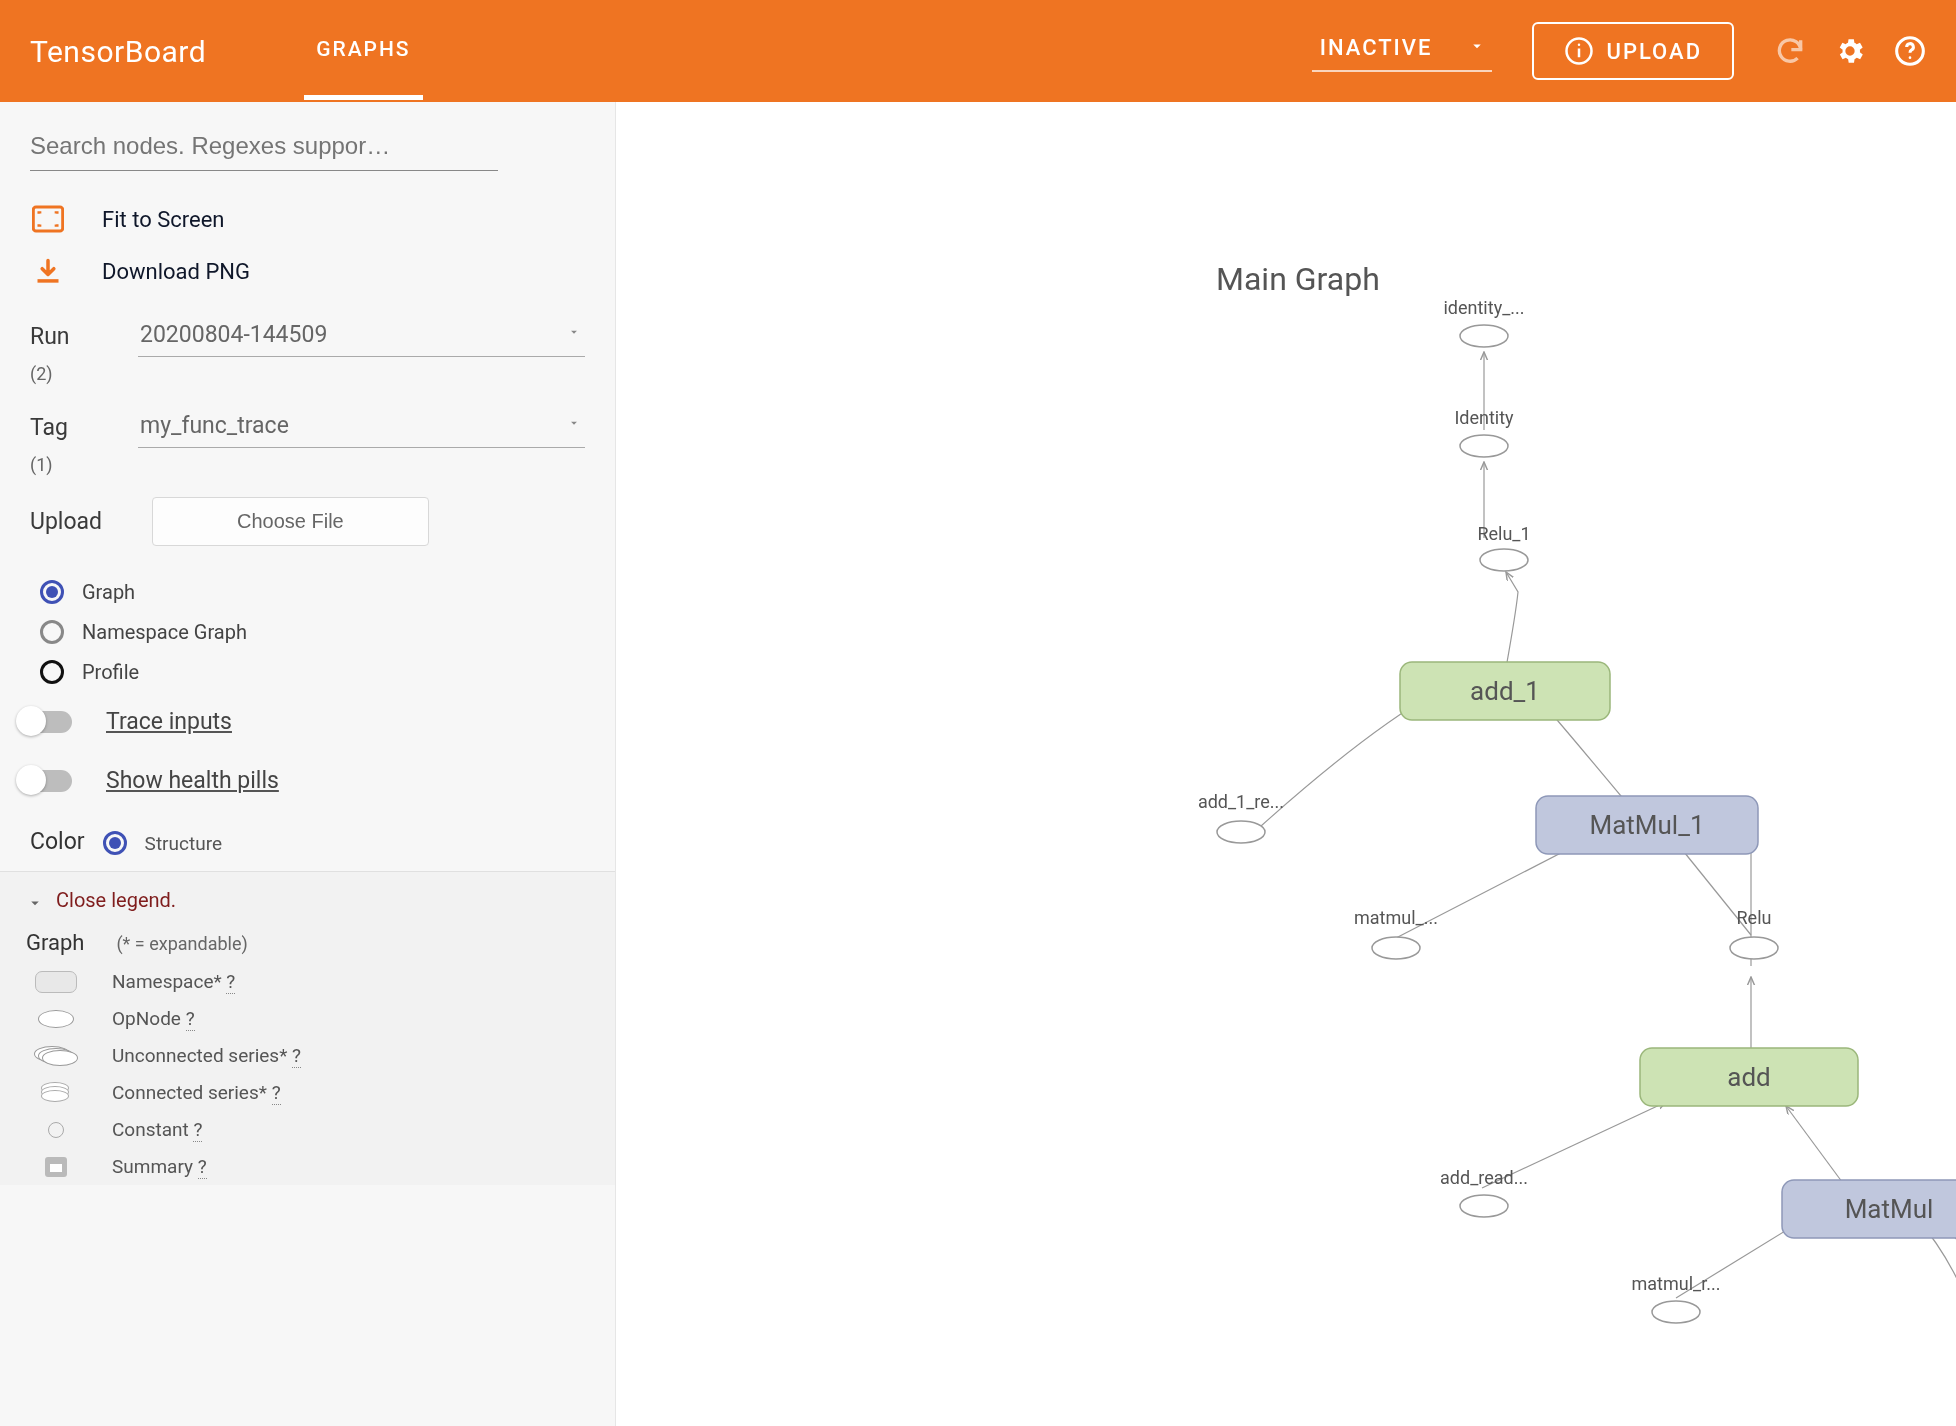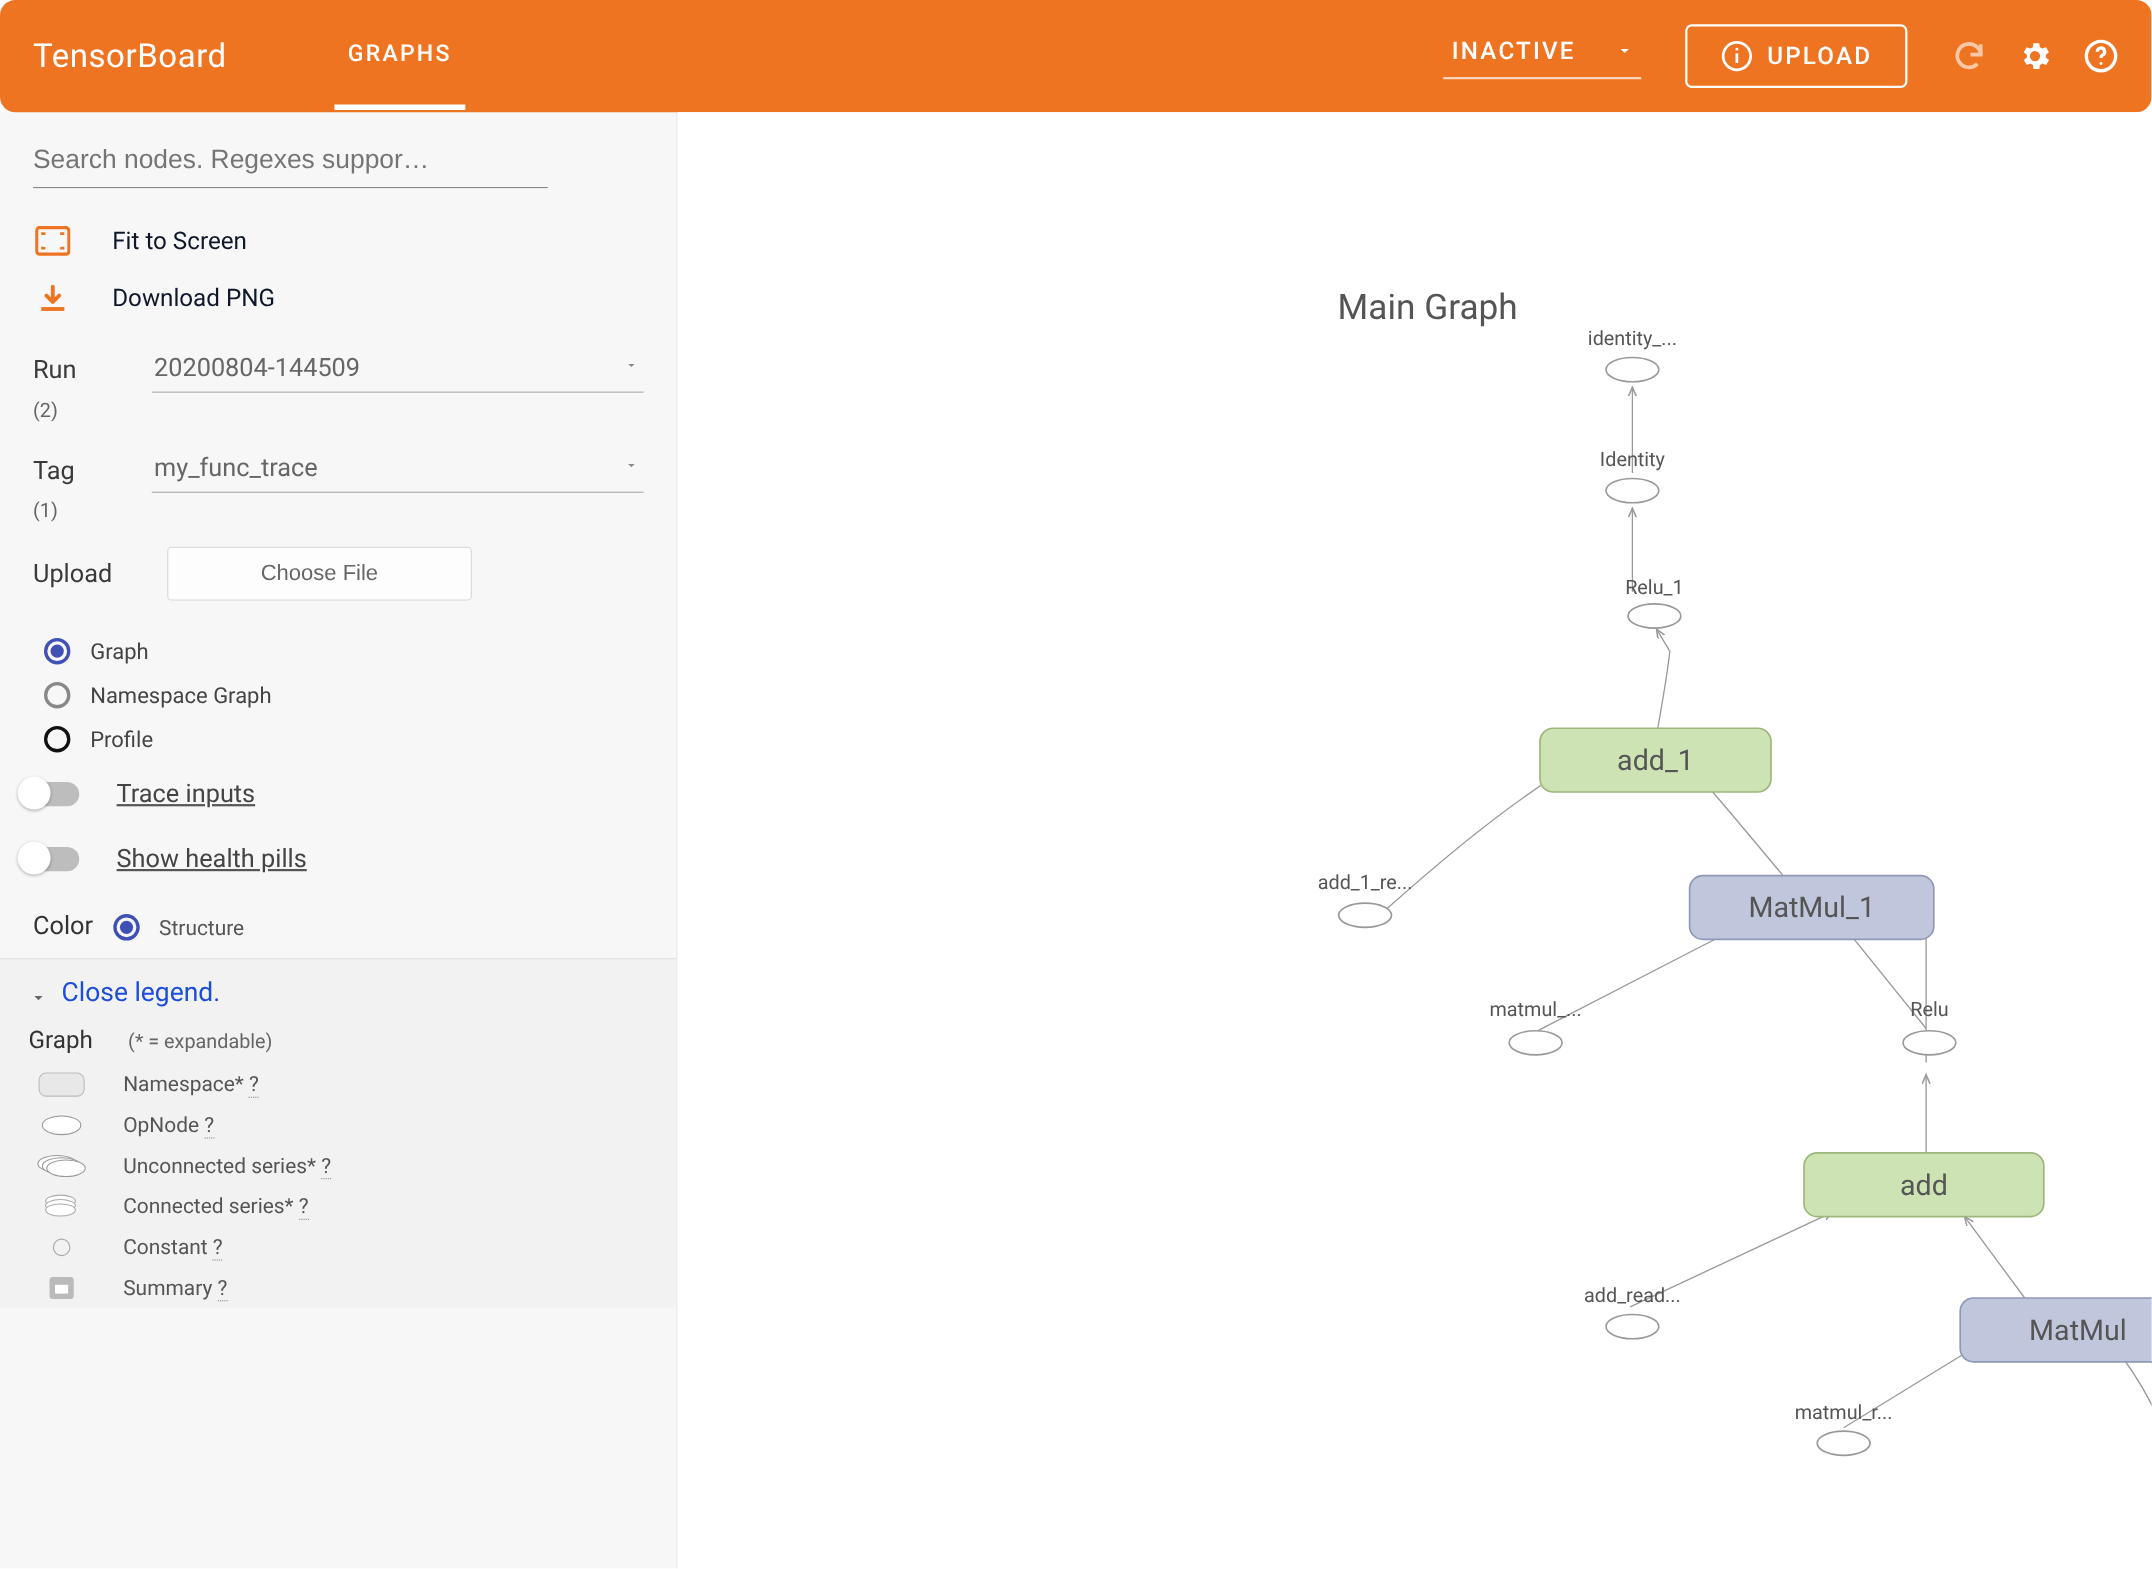--- a/index.html
+++ b/index.html
@@ -1,18 +1,18 @@
 <!DOCTYPE html>
 <html><head>
 <meta charset="utf-8">
 <style>
 * { box-sizing: border-box; margin: 0; padding: 0; }
 body { font-family: Roboto, Arial, sans-serif; font-size: 14px; color: #555; background: #fff; width: 1956px; height: 1426px; overflow: hidden; }
 
-.header { background: #ef7422; height: 102px; display: flex; align-items: center; padding: 0 30px; color: #fff; position: relative; border-radius: 14px; }
+.header { background: #ef7422; height: 102px; display: flex; align-items: center; padding: 0 30px; color: #fff; position: relative; }
 .brand { font-size: 30px; font-weight: 400; letter-spacing: 0.5px; margin-right: 110px; }
 .tab { font-size: 21px; font-weight: 500; letter-spacing: 2px; padding-bottom: 4px; position: relative; cursor: pointer; }
 .tab-underline { position: absolute; bottom: -35px; left: -12px; right: -12px; height: 5px; background: #fff; }
 .spacer { flex: 1; }
 .inactive-dd { font-size: 22px; font-weight: 500; letter-spacing: 2px; border-bottom: 2px solid rgba(255,255,255,0.7); padding: 4px 60px 10px 8px; margin-right: 40px; position: relative; cursor: pointer; }
 .inactive-dd .dd-caret { position: absolute; right: 6px; top: 6px; }
 .upload-btn { border: 2px solid #fff; border-radius: 6px; padding: 12px 30px; display: flex; align-items: center; gap: 12px; font-size: 22px; font-weight: 500; letter-spacing: 2px; cursor: pointer; }
 .hdr-icons { display: flex; gap: 28px; margin-left: 40px; align-items: center; }
 .hdr-icons .ic { width: 32px; height: 32px; cursor: pointer; }
 .ic-reload { opacity: 0.6; }
@@ -43,21 +43,21 @@
 .toggle-row { display: flex; align-items: center; gap: 34px; padding: 16px 20px; cursor: pointer; text-decoration: underline; }
 .toggle { width: 52px; height: 22px; background: #bdbdbd; border-radius: 20px; position: relative; }
 .toggle::after { content: ""; position: absolute; left: -4px; top: -5px; width: 30px; height: 30px; background: #fff; border-radius: 50%; box-shadow: 0 1px 3px rgba(0,0,0,0.3); }
 .toggle-row span { font-size: 23px; color: #444; }
 
 .color-row { display: flex; align-items: flex-end; gap: 18px; padding: 18px 30px 16px 30px; }
 .color-row .lab { font-size: 23px; color: #333; }
 .color-row .txt { font-size: 19px; color: #555; }
 
 .legend { border-top: 1px solid #e0e0e0; background: #f2f2f2; padding: 16px 26px 0 26px; }
-.legend-head { display: flex; align-items: flex-end; gap: 12px; font-size: 24px; color: #1d4ed8; margin-bottom: 18px; cursor: pointer; }
+.legend-head { display: flex; align-items: flex-end; gap: 12px; font-size: 20px; color: #7f1d1d; margin-bottom: 18px; cursor: pointer; }
 .leg-title { font-size: 22px; color: #333; }
 .leg-note { font-size: 18px; color: #666; margin-left: 20px; }
 .leg-row { display: flex; align-items: center; gap: 26px; padding: 7px 0; }
 .leg-icon { width: 60px; display: flex; justify-content: center; align-items: center; }
 .leg-row span { font-size: 19px; color: #555; }
 .qmark { border-bottom: 1px dotted #888; cursor: help; }
 
 .canvas { flex: 1; position: relative; background: #fff; }
 .graph-title { position: absolute; left: 600px; top: 158px; font-size: 32px; color: #555; }
 

